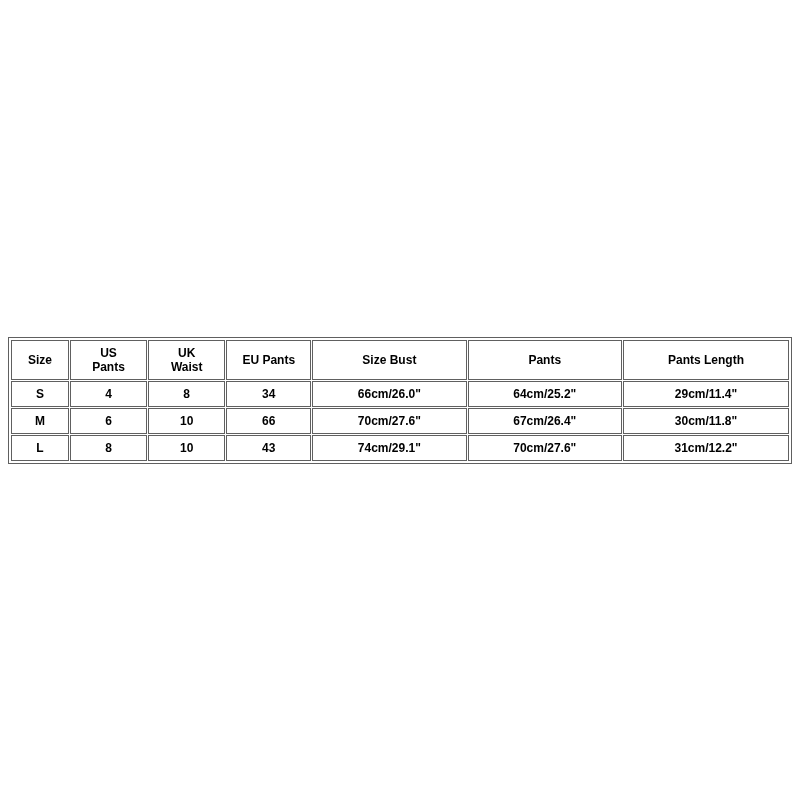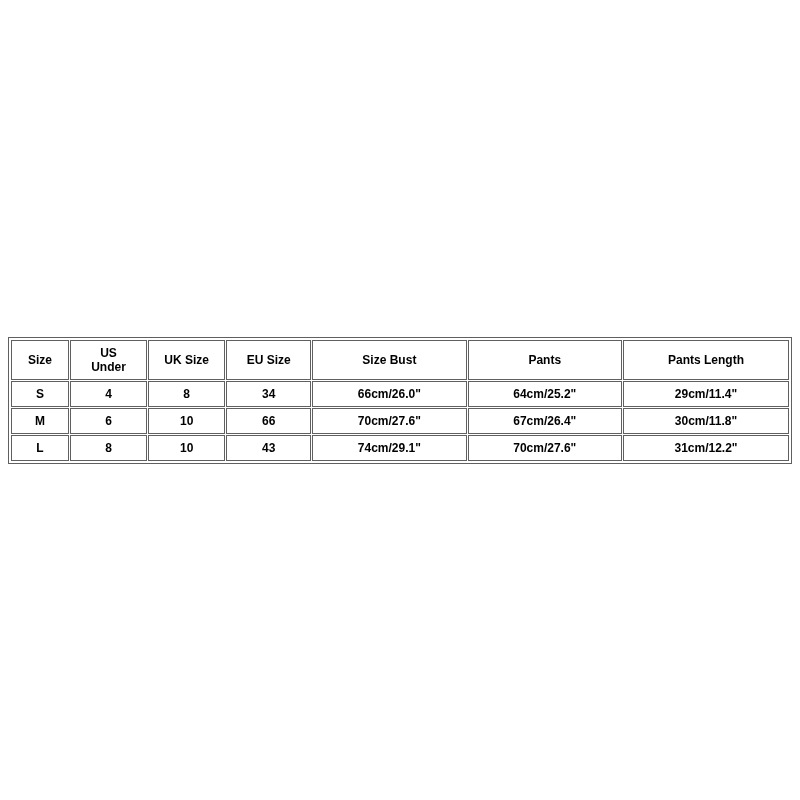--- a/index.html
+++ b/index.html
@@ -61,23 +61,23 @@
         <col class="c1">
         <col class="c2">
         <col class="c3">
         <col class="c4">
         <col class="c5">
         <col class="c6">
     </colgroup>
     <thead>
       <tr>
         <th>Size</th>
-        <th>US Under</th>
-        <th>UK Size</th>
-        <th>EU Size</th>
+        <th>US Pants</th>
+        <th>UK Waist</th>
+        <th>EU Pants</th>
         <th>Size Bust</th>
         <th>Pants</th>
         <th>Pants Length</th>
       </tr>
     </thead>
     <tbody>
       <tr>
         <td>S</td>
         <td>4</td>
         <td>8</td>

